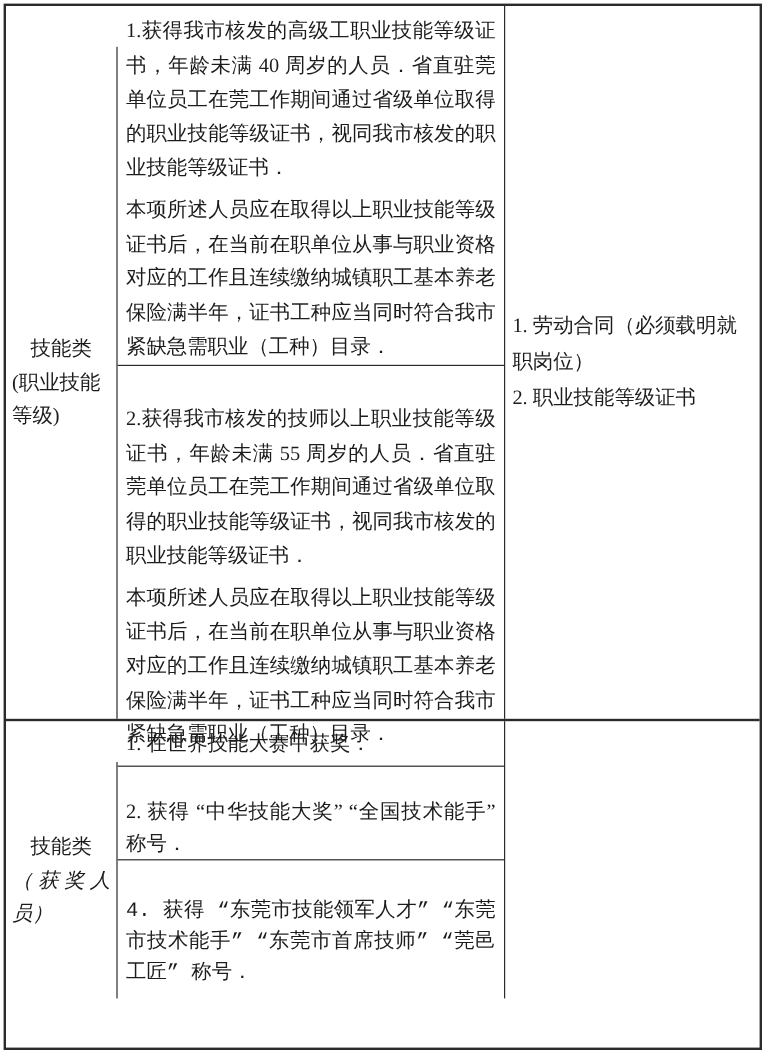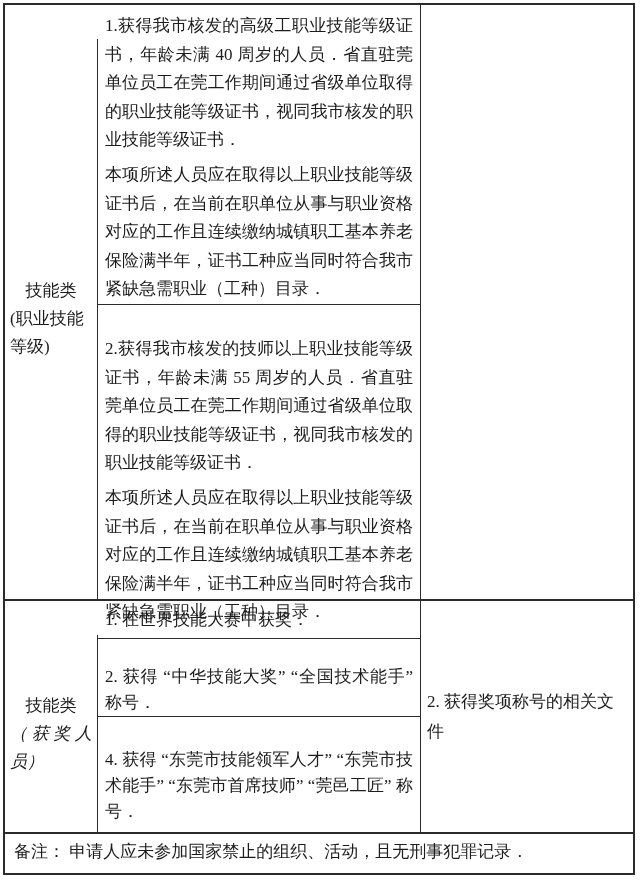--- a/index.html
+++ b/index.html
@@ -59,21 +59,21 @@
   .award-item {
     padding: 4px 7px 0 7px;
     font-size: 17px;
     line-height: 26px;
     text-align: justify;
     border-bottom: 1.5px solid #2b2b2b;
   }
   .ai-1 { height: 38px; padding-top: 6px; }
   .ai-2 { height: 55px; padding-top: 2px; }
   .ai-3 { height: 55px; padding-top: 3px; }
-  .ai-4 { height: 85px; padding-top: 7px; border-bottom: none; }
+  .ai-4 { height: 85px; padding-top: 7px; border-bottom: none; font-family: Liberation Mono, monospace; }
 
   .col-right {
     flex: 1;
     display: flex;
     flex-direction: column;
     justify-content: center;
     padding: 0 4px 0 6px;
     font-size: 17px;
     line-height: 30px;
   }
@@ -102,36 +102,36 @@
       <div class="subcell sub-a">
         <p>1.获得我市核发的高级工职业技能等级证书，年龄未满 40 周岁的人员．省直驻莞单位员工在莞工作期间通过省级单位取得的职业技能等级证书，视同我市核发的职业技能等级证书．</p>
         <p>本项所述人员应在取得以上职业技能等级证书后，在当前在职单位从事与职业资格对应的工作且连续缴纳城镇职工基本养老保险满半年，证书工种应当同时符合我市紧缺急需职业（工种）目录．</p>
       </div>
       <div class="subcell sub-b">
         <p>2.获得我市核发的技师以上职业技能等级证书，年龄未满 55 周岁的人员．省直驻莞单位员工在莞工作期间通过省级单位取得的职业技能等级证书，视同我市核发的职业技能等级证书．</p>
         <p>本项所述人员应在取得以上职业技能等级证书后，在当前在职单位从事与职业资格对应的工作且连续缴纳城镇职工基本养老保险满半年，证书工种应当同时符合我市紧缺急需职业（工种）目录．</p>
       </div>
     </div>
 
+    <div class="col-right">
+      <div class="material-item">1. 劳动合同（必须载明就职岗位）</div>
+      <div class="material-item">2. 职业技能等级证书</div>
+    </div>
   </div>
 
   <div class="t-row row-award">
     <div class="col-cat">
       <div class="cat-title">技能类</div>
       <div class="cat-sub-justify">（获奖人员）</div>
     </div>
 
     <div class="col-mid">
       <div class="award-item ai-1">1. 在世界技能大赛中获奖．</div>
       <div class="award-item ai-2">2. 获得 “中华技能大奖” “全国技术能手” 称号．</div>
       <div class="award-item ai-4">4. 获得 “东莞市技能领军人才” “东莞市技术能手” “东莞市首席技师” “莞邑工匠” 称号．</div>
     </div>
 
     <div class="col-right">
-      <div class="material-item">2. 获得奖项称号的相关文件</div>
     </div>
   </div>
 
-  <div class="t-row row-note">
-    <div class="note-cell">备注： 申请人应未参加国家禁止的组织、活动，且无刑事犯罪记录．</div>
-  </div>
 
 </div>
 
 </body></html>

